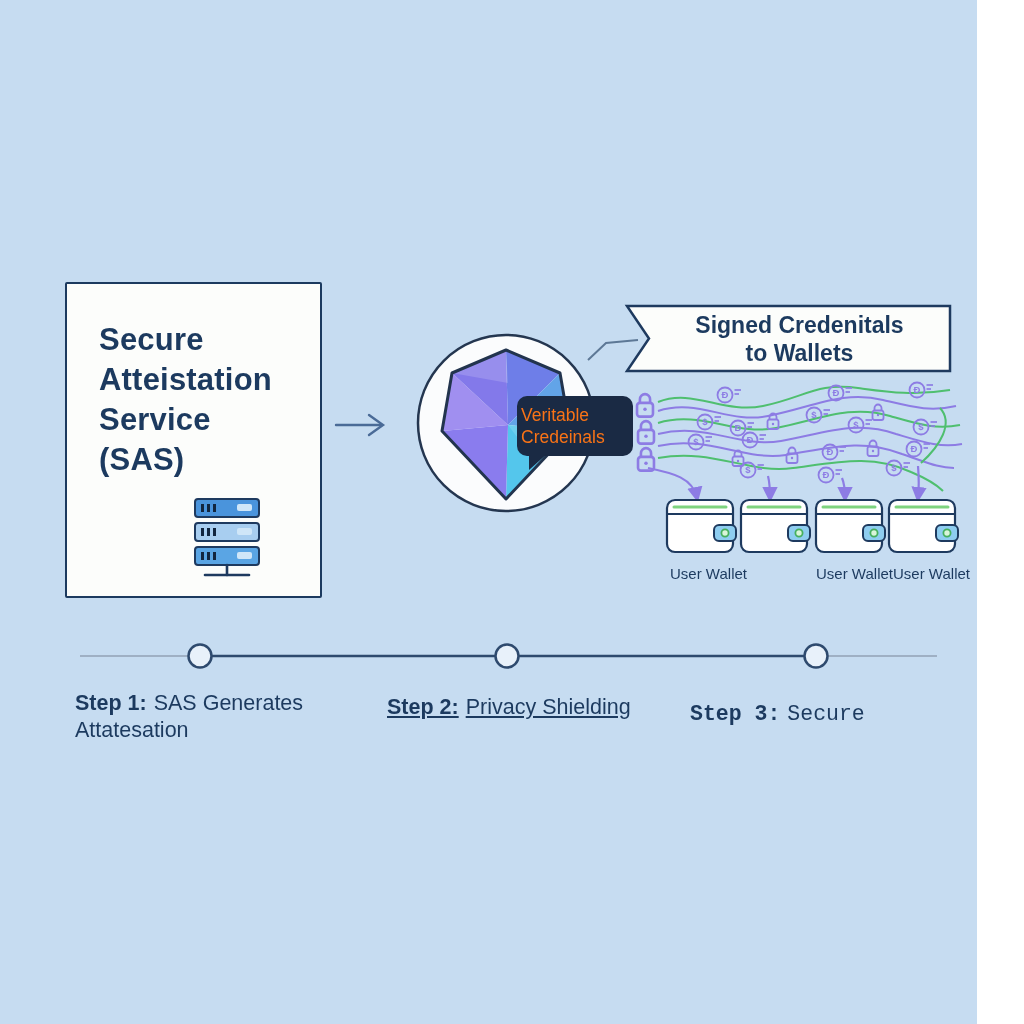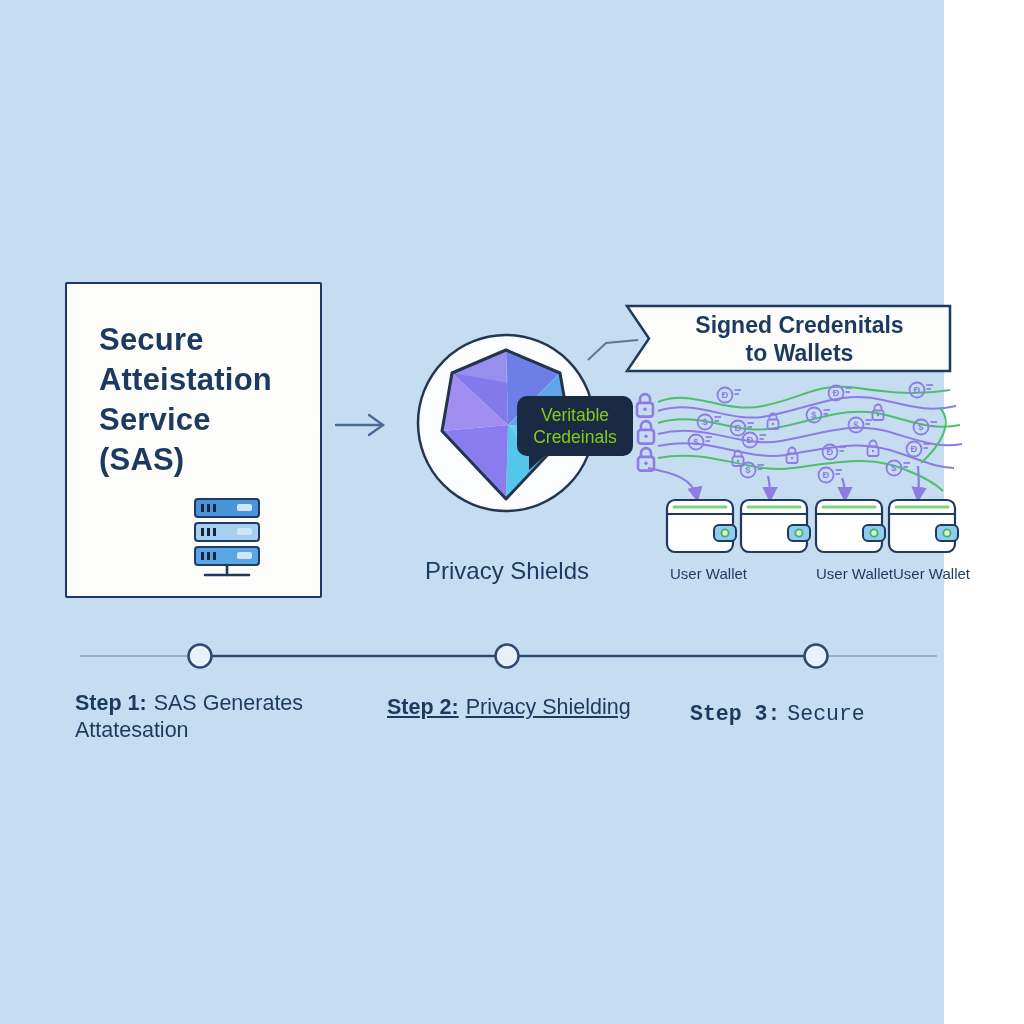--- a/index.html
+++ b/index.html
@@ -1,30 +1,30 @@
 <!DOCTYPE html>
 <html style="--bg: #c6dcf1; --ink: #1c3a5f; --card: #fcfdfb; --badge_bg: #1a2a44; --purple: #8d7ce4; --green: #4fbf6f; --slate: #56749c; --node_line: #2e4a6e; --line_muted: #9fb0c4;"><head>
 <meta charset="utf-8">
 <style>
   html,body{margin:0;padding:0;}
   body{width:1024px;height:1024px;overflow:hidden;font-family:"Liberation Sans",sans-serif;}
-  .canvas{position:relative;width:944px;height:1024px;background:var(--bg,#c6dcf1);}
+  .canvas{position:relative;width:944px;height:1024px;background:var(--bg,#c6dcf1);padding-left:33px;}
   .abs{position:absolute;}
 
   
   .sas-box{left:65px;top:282px;width:257px;height:316px;background:var(--card,#fcfdfb);
     border:2px solid var(--ink,#1c3a5f);border-radius:2px;box-sizing:border-box;}
   .sas-title{position:absolute;left:32px;top:36px;font-size:31px;font-weight:700;
     color:var(--ink,#1c3a5f);line-height:40px;white-space:pre-line;letter-spacing:.2px;}
   .server-svg{position:absolute;left:120px;top:212px;}
 
   
   .shield-svg{left:406px;top:323px;}
-  .badge{left:517px;top:396px;width:116px;background:var(--badge_bg,#1a2a44);color:#84cc16;
-    border-radius:10px;padding:8px 4px;text-align:center;font-size:17.5px;line-height:22px;
+  .badge{left:517px;top:396px;width:116px;background:var(--badge_bg,#1a2a44);color:#f97316;
+    border-radius:10px;padding:8px 4px;font-size:17.5px;line-height:22px;
     white-space:pre-line;box-sizing:border-box;}
   .badge::after{content:"";position:absolute;left:12px;bottom:-14px;width:0;height:0;
     border-top:16px solid var(--badge_bg,#1a2a44);border-right:18px solid transparent;}
   .shield-label{left:407px;top:557px;width:200px;text-align:center;font-size:24px;
     font-weight:500;color:var(--ink,#1c3a5f);}
 
   
   .banner-text{left:649px;top:306px;width:301px;height:65px;display:flex;align-items:center;
     justify-content:center;text-align:center;font-size:23px;font-weight:700;
     color:var(--ink,#1c3a5f);white-space:pre-line;line-height:28px;}
@@ -199,21 +199,20 @@
     <use href="#wallet" x="8" y="4"></use>
     <use href="#wallet" x="82" y="4"></use>
     <use href="#wallet" x="157" y="4"></use>
     <use href="#wallet" x="230" y="4"></use>
   </svg>
   <div class="abs wallet-label wl0">User Wallet</div>
   <div class="abs wallet-label wl1"></div>
   <div class="abs wallet-label wl2">User Wallet</div>
   <div class="abs wallet-label wl3">User Wallet</div>
 
-  <div class="abs shield-label">Privacy Shields</div>
 
   <svg class="abs" style="left:60px;top:640px;" width="900" height="34" viewBox="0 0 900 34">
     <line x1="20" y1="16" x2="128" y2="16" stroke="#9fb0c4" stroke-width="2"></line>
     <line x1="128" y1="16" x2="756" y2="16" stroke="#2e4a6e" stroke-width="2.5"></line>
     <line x1="756" y1="16" x2="877" y2="16" stroke="#9fb0c4" stroke-width="2"></line>
     <circle cx="140" cy="16" r="11.5" fill="#e8f1fa" stroke="#2e4a6e" stroke-width="2.5"></circle>
     <circle cx="447" cy="16" r="11.5" fill="#e8f1fa" stroke="#2e4a6e" stroke-width="2.5"></circle>
     <circle cx="756" cy="16" r="11.5" fill="#e8f1fa" stroke="#2e4a6e" stroke-width="2.5"></circle>
   </svg>
 

